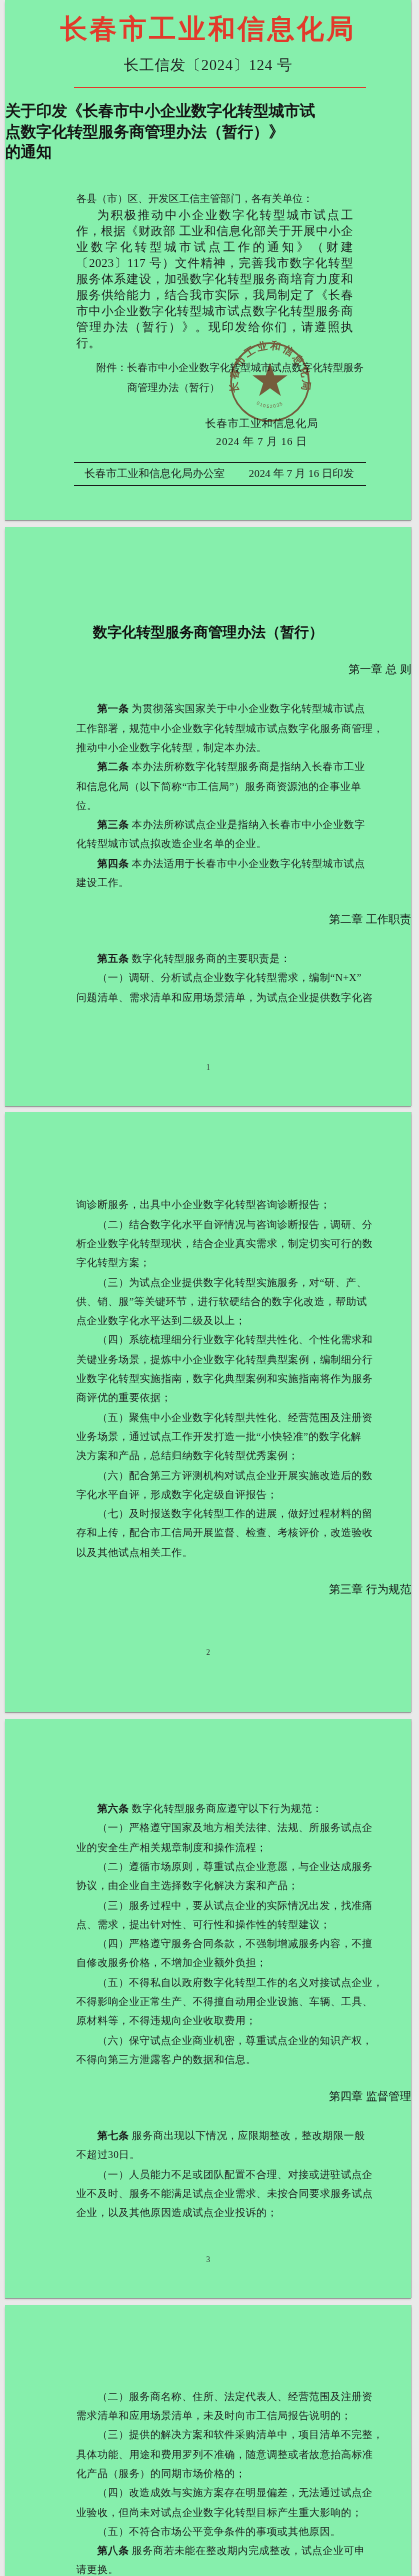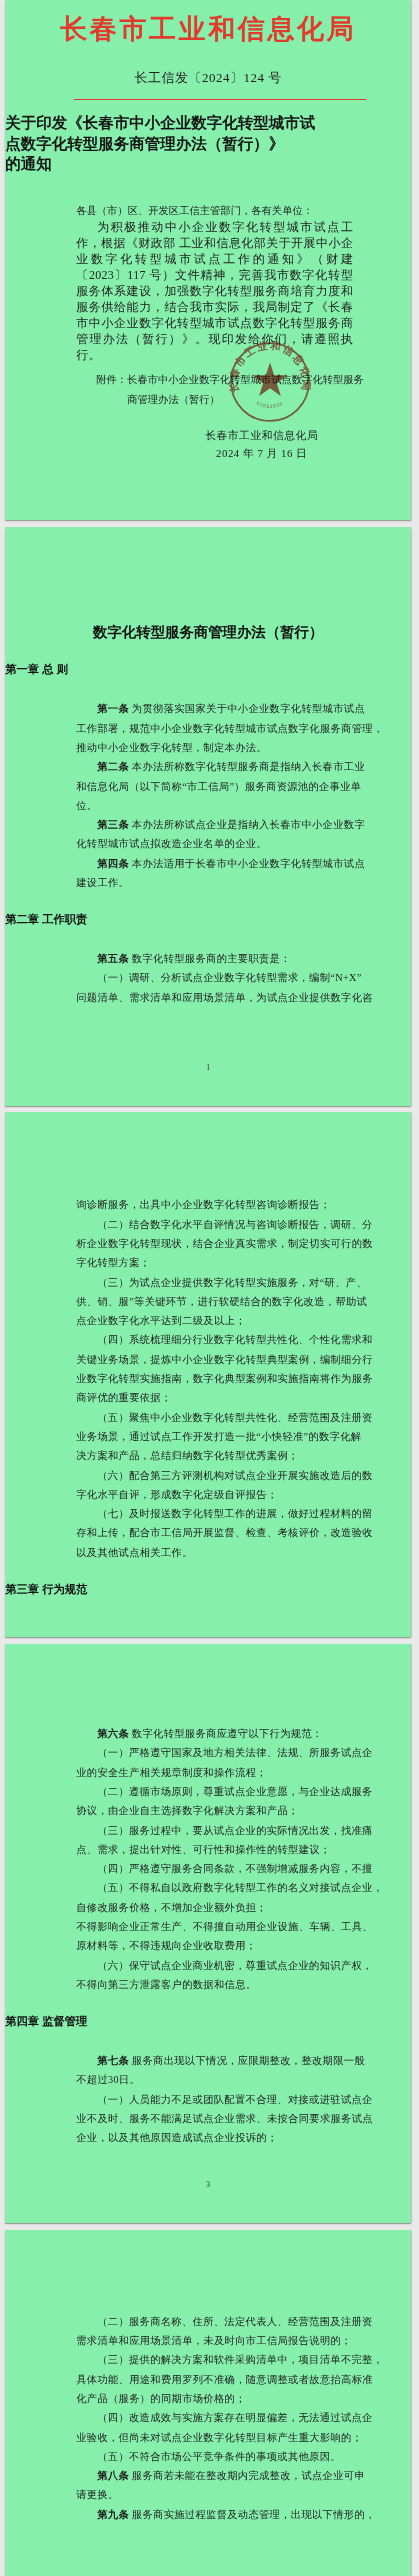--- a/index.html
+++ b/index.html
@@ -5,41 +5,41 @@
   html,body{margin:0;padding:0;background:#e9e9e9;}
   body{width:419px;font-family:"Liberation Serif",serif;color:#1c1c1c;}
   .canvas{width:419px;}
   .paper{position:relative;width:406px;margin:0 5.2px 6.7px 8.2px;margin-left:5.2px;background:#86efac;
          box-shadow:0 0.5px 0 rgba(50,50,50,.6),0 1.5px 2.1px rgba(0,0,0,.18),-0.5px 0 0.5px rgba(0,0,0,.15),0.5px 0 0.5px rgba(0,0,0,.12);
          overflow:hidden;box-sizing:border-box;}
   .page1{height:520px;}
   
   .lh-agency{margin-top:13.4px;text-align:center;font-size:27px;line-height:33px;font-weight:bold;
              color:#e23a2b;letter-spacing:2.6px;font-family:"Liberation Serif",serif;}
-  .lh-docnum{margin-top:23px;text-align:center;font-size:13px;letter-spacing:0.5px;color:#222;}
+  .lh-docnum{margin-top:10px;text-align:center;font-size:15px;letter-spacing:0.5px;color:#222;}
   .lh-redline{margin:11.3px 0 0 69px;width:292px;height:1.5px;background:#e23a2b;}
   .lh-title{margin-top:13px;text-align:left;font-size:15.5px;line-height:20.6px;font-weight:bold;color:#151515;}
   .lh-addressee{margin-top:28px;padding:0 58px 0 71px;font-size:10.3px;line-height:16px;}
   .lh-body{margin:0;padding:0 58px 0 71px;font-size:12px;line-height:16px;text-align:justify;
            text-indent:21px;letter-spacing:0.3px;}
   .lh-attach{margin-top:7.2px;font-size:10.3px;line-height:19.6px;}
   .lh-attach .a1{padding-left:91px;}
   .lh-attach .a2{padding-left:122px;}
   .lh-sign{margin-top:16.5px;margin-right:93px;margin-left:auto;width:fit-content;text-align:center;
            font-size:10.8px;line-height:18px;letter-spacing:0.5px;}
   .lh-footer{margin:12.4px 0 0 69px;width:292px;border-top:1px solid #1b1b1b;border-bottom:1px solid #1b1b1b;
              display:flex;align-items:center;padding:4.1px 0;font-size:10.8px;line-height:13.4px;box-sizing:border-box;}
   .lh-footer .office{margin-left:10.3px;}
   .lh-footer .printdate{margin-left:24px;}
   
   .seal{position:absolute;left:223px;top:340px;width:84px;height:84px;opacity:.85;pointer-events:none;
         mix-blend-mode:multiply;}
   
   .doc-title{font-size:14.4px;line-height:22px;font-weight:bold;text-align:center;color:#111;}
-  .chapter{font-size:11.3px;line-height:15.5px;font-weight:bold;text-align:left;color:#111;
+  .chapter{font-size:11.3px;line-height:15.5px;font-weight:normal;text-align:right;color:#111;
            margin:19.6px 0 21.6px 0;font-family:"Liberation Sans",sans-serif;}
   .bl{padding:0 52px 0 71px;font-size:10.3px;line-height:19.3px;letter-spacing:0.3px;white-space:nowrap;}
   .bl.first{padding-left:92px;}
   .lead{font-weight:bold;font-family:"Liberation Sans",sans-serif;}
   .pagenum{position:absolute;top:536px;left:0;width:100%;text-align:center;font-size:7.7px;color:#333;}
 </style>
 </head>
 <body>
 
 <div class="canvas">
@@ -55,20 +55,24 @@
     </div>
     <div class="lh-addressee">各县（市）区、开发区工信主管部门，各有关单位：</div>
     <p class="lh-body">为积极推动中小企业数字化转型城市试点工作，根据《财政部 工业和信息化部关于开展中小企业数字化转型城市试点工作的通知》（财建〔2023〕117 号）文件精神，完善我市数字化转型服务体系建设，加强数字化转型服务商培育力度和服务供给能力，结合我市实际，我局制定了《长春市中小企业数字化转型城市试点数字化转型服务商管理办法（暂行）》。现印发给你们，请遵照执行。</p>
     <div class="lh-attach">
       <div class="a1">附件：长春市中小企业数字化转型城市试点数字化转型服务</div>
       <div class="a2">商管理办法（暂行）</div>
     </div>
     <div class="lh-sign">
       <div>长春市工业和信息化局</div>
       <div>2024 年 7 月 16 日</div>
+    </div>
+    <div class="lh-footer">
+      <span class="office">长春市工业和信息化局办公室</span>
+      <span class="printdate">2024 年 7 月 16 日印发</span>
     </div>
 
     <svg class="seal" viewBox="0 0 164 164">
       <circle cx="82" cy="82" r="76" fill="none" stroke="#d8463c" stroke-width="3.5"></circle>
       <polygon points="82,44 90.2,68.7 116.2,68.9 95.3,84.3 103.2,109.1 82,94 60.8,109.1 68.7,84.3 47.8,68.9 73.8,68.7" fill="#d8463c"></polygon>
       <defs>
         <path id="sealArc" d="M 22 104 A 64 64 0 1 1 142 104" fill="none"></path>
         <path id="sealArcB" d="M 46 118 A 52 52 0 0 0 118 118" fill="none"></path>
       </defs>
       <text font-size="20" fill="#d8463c" font-weight="bold" letter-spacing="4" font-family="Liberation Serif, serif">
@@ -93,21 +97,21 @@
         <div class="bl first"><span class="lead">第三条</span> 本办法所称试点企业是指纳入长春市中小企业数字</div>
         <div class="bl">化转型城市试点拟改造企业名单的企业。</div>
         <div class="bl first"><span class="lead">第四条</span> 本办法适用于长春市中小企业数字化转型城市试点</div>
         <div class="bl">建设工作。</div>
         <div class="chapter">第二章 工作职责</div>
         <div class="bl first"><span class="lead">第五条</span> 数字化转型服务商的主要职责是：</div>
         <div class="bl first">（一）调研、分析试点企业数字化转型需求，编制“N+X”</div>
         <div class="bl">问题清单、需求清单和应用场景清单，为试点企业提供数字化咨</div>
         <div class="pagenum">1</div>
       </section>
-      <section class="paper" style="height: 525px; padding-top: 83px;">
+      <section class="paper" style="height: 600px; padding-top: 83px;">
         <div class="bl">询诊断服务，出具中小企业数字化转型咨询诊断报告；</div>
         <div class="bl first">（二）结合数字化水平自评情况与咨询诊断报告，调研、分</div>
         <div class="bl">析企业数字化转型现状，结合企业真实需求，制定切实可行的数</div>
         <div class="bl">字化转型方案；</div>
         <div class="bl first">（三）为试点企业提供数字化转型实施服务，对“研、产、</div>
         <div class="bl">供、销、服”等关键环节，进行软硬结合的数字化改造，帮助试</div>
         <div class="bl">点企业数字化水平达到二级及以上；</div>
         <div class="bl first">（四）系统梳理细分行业数字化转型共性化、个性化需求和</div>
         <div class="bl">关键业务场景，提炼中小企业数字化转型典型案例，编制细分行</div>
         <div class="bl">业数字化转型实施指南，数字化典型案例和实施指南将作为服务</div>
@@ -125,22 +129,22 @@
       </section>
       <section class="paper" style="height: 579px; padding-top: 80px;">
         <div class="bl first"><span class="lead">第六条</span> 数字化转型服务商应遵守以下行为规范：</div>
         <div class="bl first">（一）严格遵守国家及地方相关法律、法规、所服务试点企</div>
         <div class="bl">业的安全生产相关规章制度和操作流程；</div>
         <div class="bl first">（二）遵循市场原则，尊重试点企业意愿，与企业达成服务</div>
         <div class="bl">协议，由企业自主选择数字化解决方案和产品；</div>
         <div class="bl first">（三）服务过程中，要从试点企业的实际情况出发，找准痛</div>
         <div class="bl">点、需求，提出针对性、可行性和操作性的转型建议；</div>
         <div class="bl first">（四）严格遵守服务合同条款，不强制增减服务内容，不擅</div>
+        <div class="bl">自修改服务价格，不增加企业额外负担；</div>
         <div class="bl first">（五）不得私自以政府数字化转型工作的名义对接试点企业，</div>
-        <div class="bl">自修改服务价格，不增加企业额外负担；</div>
         <div class="bl">不得影响企业正常生产、不得擅自动用企业设施、车辆、工具、</div>
         <div class="bl">原材料等，不得违规向企业收取费用；</div>
         <div class="bl first">（六）保守试点企业商业机密，尊重试点企业的知识产权，</div>
         <div class="bl">不得向第三方泄露客户的数据和信息。</div>
         <div class="chapter">第四章 监督管理</div>
         <div class="bl first"><span class="lead">第七条</span> 服务商出现以下情况，应限期整改，整改期限一般</div>
         <div class="bl">不超过30日。</div>
         <div class="bl first">（一）人员能力不足或团队配置不合理、对接或进驻试点企</div>
         <div class="bl">业不及时、服务不能满足试点企业需求、未按合同要求服务试点</div>
         <div class="bl">企业，以及其他原因造成试点企业投诉的；</div>

